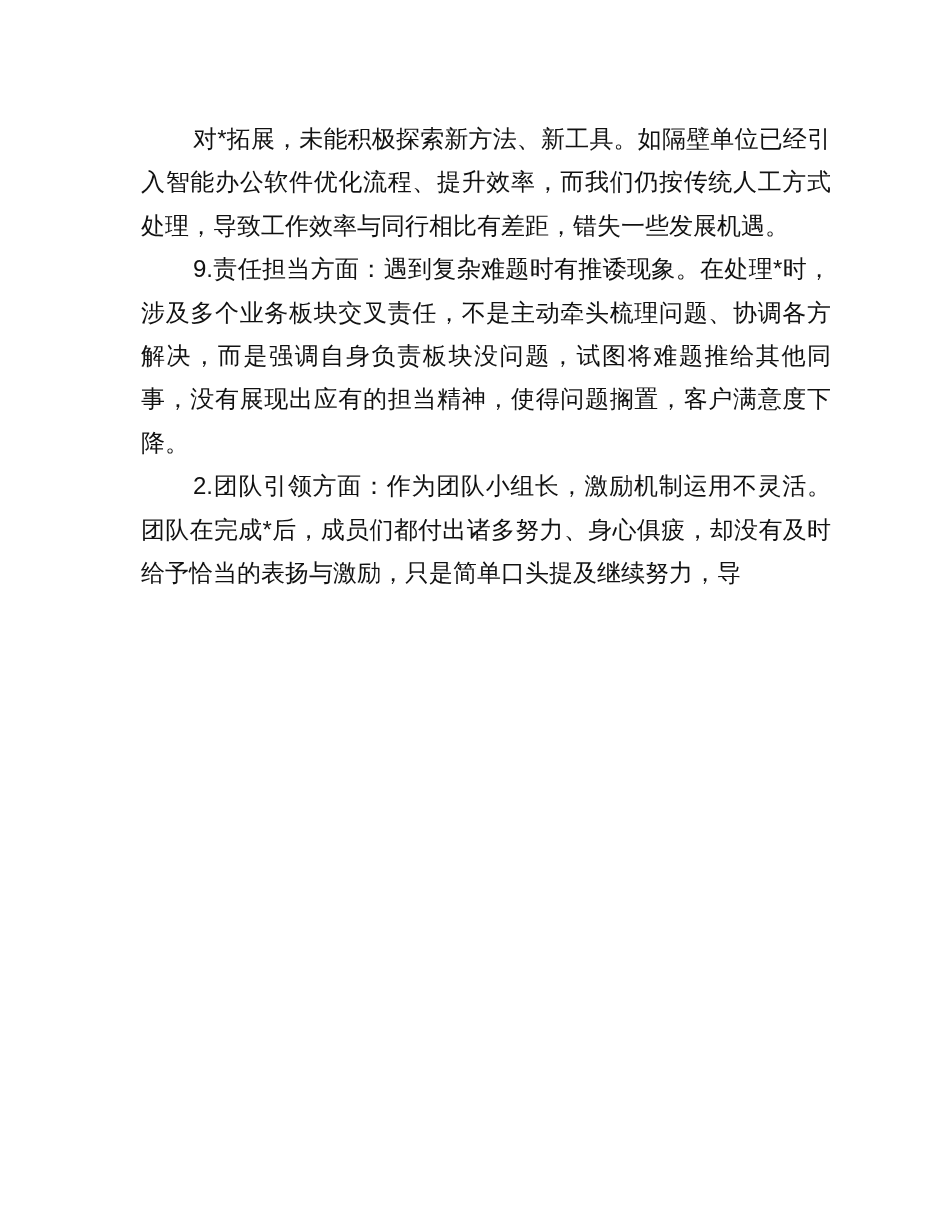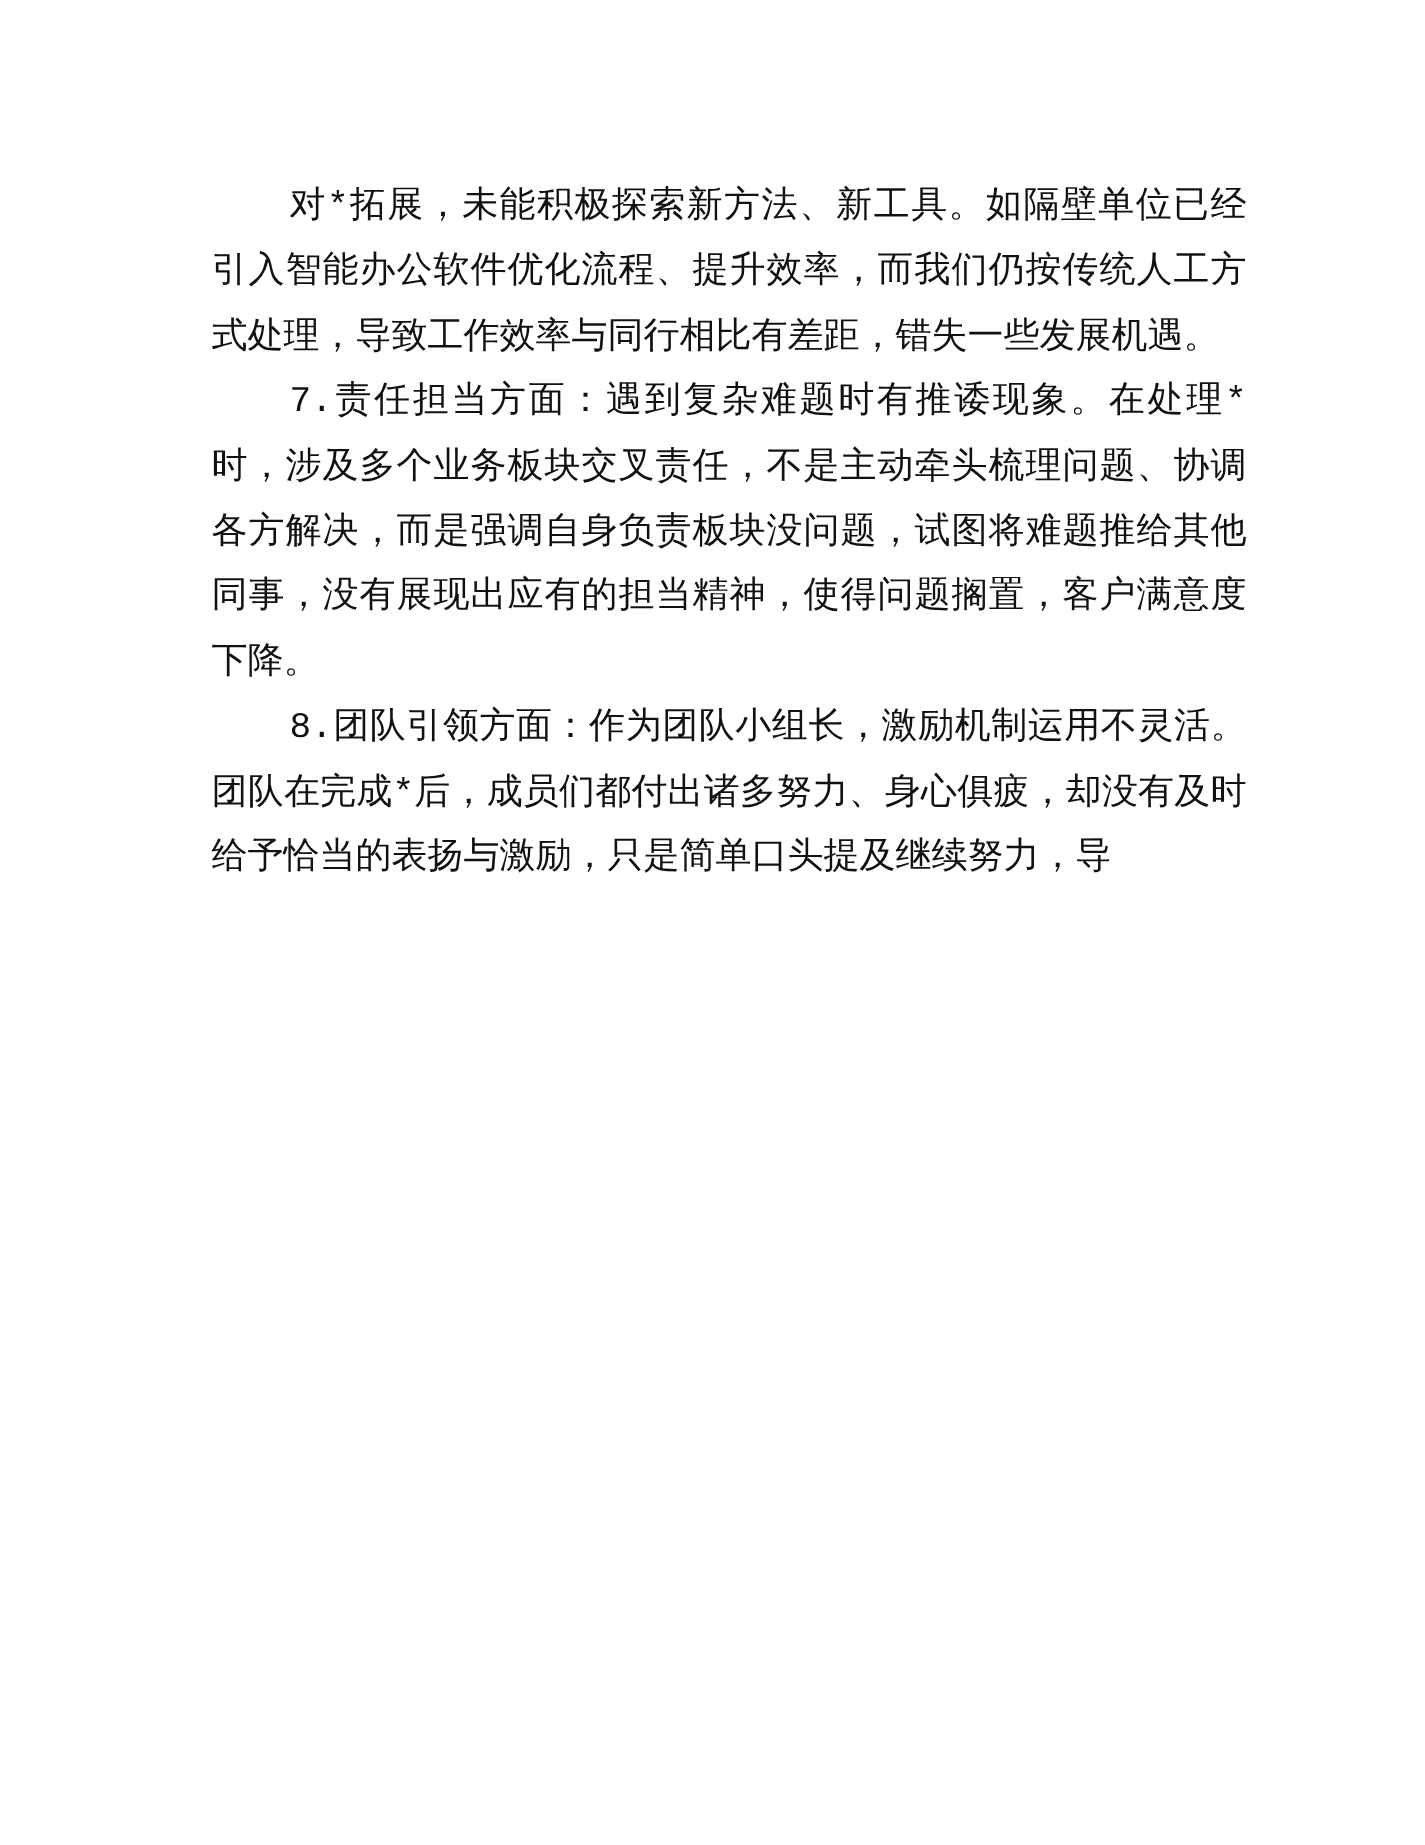--- a/index.html
+++ b/index.html
@@ -2,34 +2,34 @@
 <html><head>
   <meta charset="utf-8">
   <style>
     html, body { margin: 0; padding: 0; background: #ffffff; }
     body { width: 950px; height: 1230px; position: relative; overflow: hidden; }
     .page {
       position: absolute;
       left: 141px;
       top: 117px;
       width: 690px;
-      font-family: Liberation Mono, monospace;
+      font-family: Liberation Sans, sans-serif;
       font-size: 24px;
       line-height: 43.4px;
       color: #111111;
     }
     .para {
       margin: 0 0 0 0;
       text-indent: 52px;
       text-align: justify;
       text-justify: inter-character;
       word-break: break-all;
     }
     .para.cont { text-indent: 52px; }
   </style>
 </head>
 <body>
 
 <div class="page">
   <p class="para cont">对*拓展，未能积极探索新方法、新工具。如隔壁单位已经引入智能办公软件优化流程、提升效率，而我们仍按传统人工方式处理，导致工作效率与同行相比有差距，错失一些发展机遇。</p>
-  <p class="para">7.责任担当方面：遇到复杂难题时有推诿现象。在处理*时，涉及多个业务板块交叉责任，不是主动牵头梳理问题、协调各方解决，而是强调自身负责板块没问题，试图将难题推给其他同事，没有展现出应有的担当精神，使得问题搁置，客户满意度下降。</p>
-  <p class="para">8.团队引领方面：作为团队小组长，激励机制运用不灵活。团队在完成*后，成员们都付出诸多努力、身心俱疲，却没有及时给予恰当的表扬与激励，只是简单口头提及继续努力，导</p>
+  <p class="para">9.责任担当方面：遇到复杂难题时有推诿现象。在处理*时，涉及多个业务板块交叉责任，不是主动牵头梳理问题、协调各方解决，而是强调自身负责板块没问题，试图将难题推给其他同事，没有展现出应有的担当精神，使得问题搁置，客户满意度下降。</p>
+  <p class="para">2.团队引领方面：作为团队小组长，激励机制运用不灵活。团队在完成*后，成员们都付出诸多努力、身心俱疲，却没有及时给予恰当的表扬与激励，只是简单口头提及继续努力，导</p>
 </div>
 
 </body></html>

